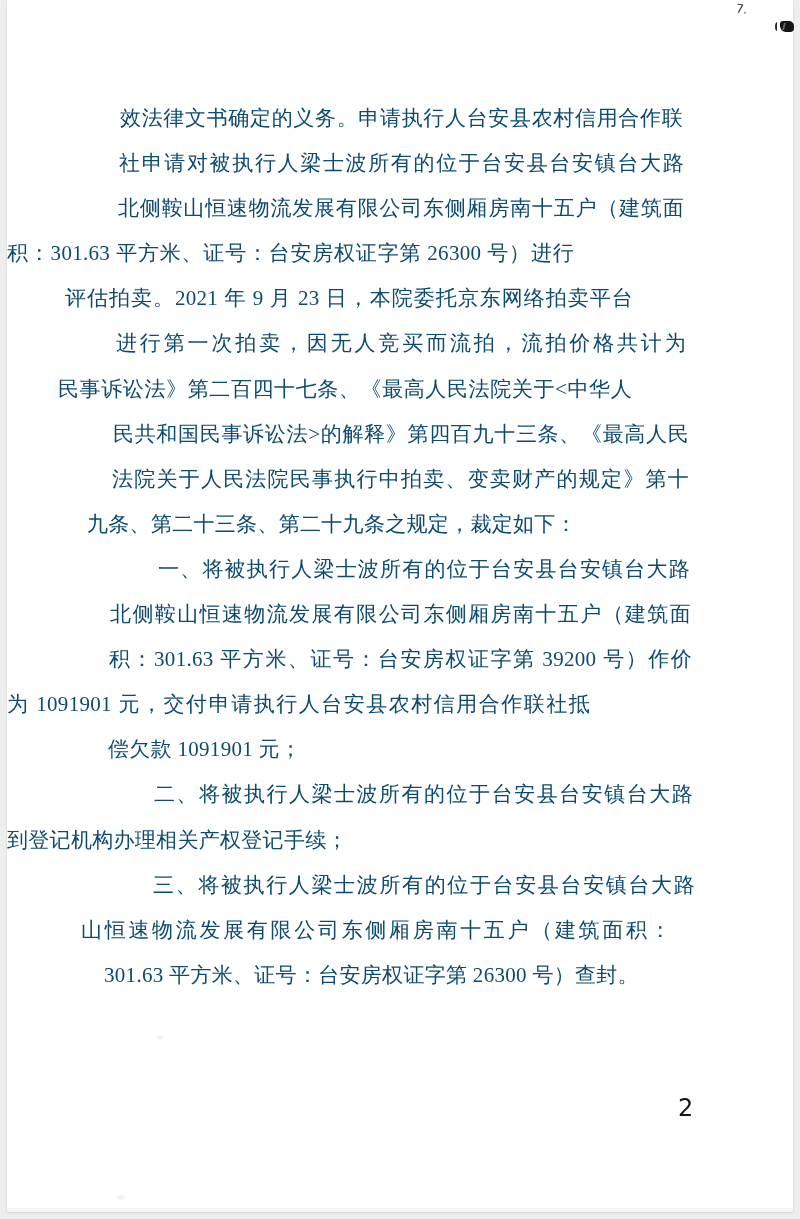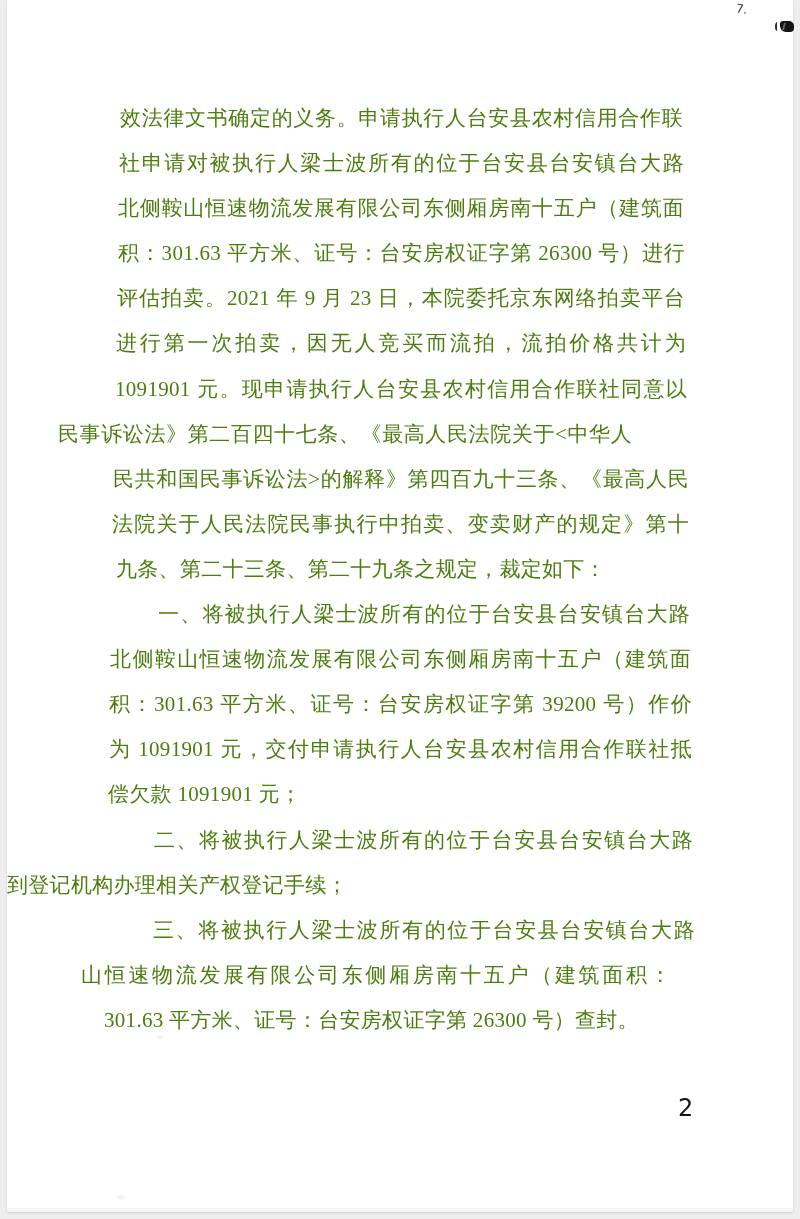--- a/index.html
+++ b/index.html
@@ -32,21 +32,21 @@
     bottom: 0;
     width: 100%;
     height: 4px;
     background: #f6f6f6;
   }
   .text-block {
     position: absolute;
     left: 0;
     top: 96px;
     width: 786px;
-    color: #4d7c0f;
+    color: #0c4a6e;
   }
   .line {
     font-size: 21px;
     line-height: 45.1px;
     height: 45.1px;
     letter-spacing: 0.3px;
     text-align: justify;
     text-align-last: justify;
     text-justify: inter-character;
     overflow: visible;
@@ -118,32 +118,31 @@
 <div class="scan-canvas">
   <div class="paper">
 
     <span class="corner-mark">7.</span>
     <span class="ink-smudge"></span>
 
     <div class="text-block">
       <div class="line" style="margin-left:113px;width:563px">效法律文书确定的义务。申请执行人台安县农村信用合作联</div>
       <div class="line" style="margin-left:112px;width:565px">社申请对被执行人梁士波所有的位于台安县台安镇台大路</div>
       <div class="line" style="margin-left:111px;width:566px">北侧鞍山恒速物流发展有限公司东侧厢房南十五户（建筑面</div>
-      <div class="line" style="margin-left:111px;width:567px">积：301.63 平方米、证号：台安房权证字第 26300 号）进行</div>
-      <div class="line" style="margin-left:110px;width:568px">评估拍卖。2021 年 9 月 23 日，本院委托京东网络拍卖平台</div>
+      <div class="line" style="width:567px">积：301.63 平方米、证号：台安房权证字第 26300 号）进行</div>
+      <div class="line" style="margin-left:58px;width:568px">评估拍卖。2021 年 9 月 23 日，本院委托京东网络拍卖平台</div>
       <div class="line" style="margin-left:109px;width:570px">进行第一次拍卖，因无人竞买而流拍，流拍价格共计为</div>
-      <div class="line" style="margin-left:108px;width:572px">1091901 元。现申请执行人台安县农村信用合作联社同意以</div>
       <div class="line" style="margin-left:51px;width:574px">民事诉讼法》第二百四十七条、《最高人民法院关于&lt;中华人</div>
       <div class="line" style="margin-left:106px;width:576px">民共和国民事诉讼法&gt;的解释》第四百九十三条、《最高人民</div>
       <div class="line" style="margin-left:105px;width:577px">法院关于人民法院民事执行中拍卖、变卖财产的规定》第十</div>
-      <div class="line s" style="margin-left:109px;width:578px">九条、第二十三条、第二十九条之规定，裁定如下：</div>
+      <div class="line s" style="margin-left:80px;width:578px">九条、第二十三条、第二十九条之规定，裁定如下：</div>
       <div class="line ind" style="margin-left:104px;width:532px">一、将被执行人梁士波所有的位于台安县台安镇台大路</div>
       <div class="line" style="margin-left:103px;width:581px">北侧鞍山恒速物流发展有限公司东侧厢房南十五户（建筑面</div>
       <div class="line" style="margin-left:102px;width:583px">积：301.63 平方米、证号：台安房权证字第 39200 号）作价</div>
-      <div class="line" style="margin-left:102px;width:583px">为 1091901 元，交付申请执行人台安县农村信用合作联社抵</div>
+      <div class="line" style="width:583px">为 1091901 元，交付申请执行人台安县农村信用合作联社抵</div>
       <div class="line s" style="margin-left:101px;width:585px">偿欠款 1091901 元；</div>
       <div class="line ind" style="margin-left:100px;width:539px">二、将被执行人梁士波所有的位于台安县台安镇台大路</div>
       <div class="line s" style="width:587px">到登记机构办理相关产权登记手续；</div>
       <div class="line ind" style="margin-left:99px;width:542px">三、将被执行人梁士波所有的位于台安县台安镇台大路</div>
       <div class="line" style="margin-left:74px;width:590px">山恒速物流发展有限公司东侧厢房南十五户（建筑面积：</div>
       <div class="line s" style="margin-left:97px;width:592px">301.63 平方米、证号：台安房权证字第 26300 号）查封。</div>
     </div>
 
     <div class="page-number">2</div>
 

